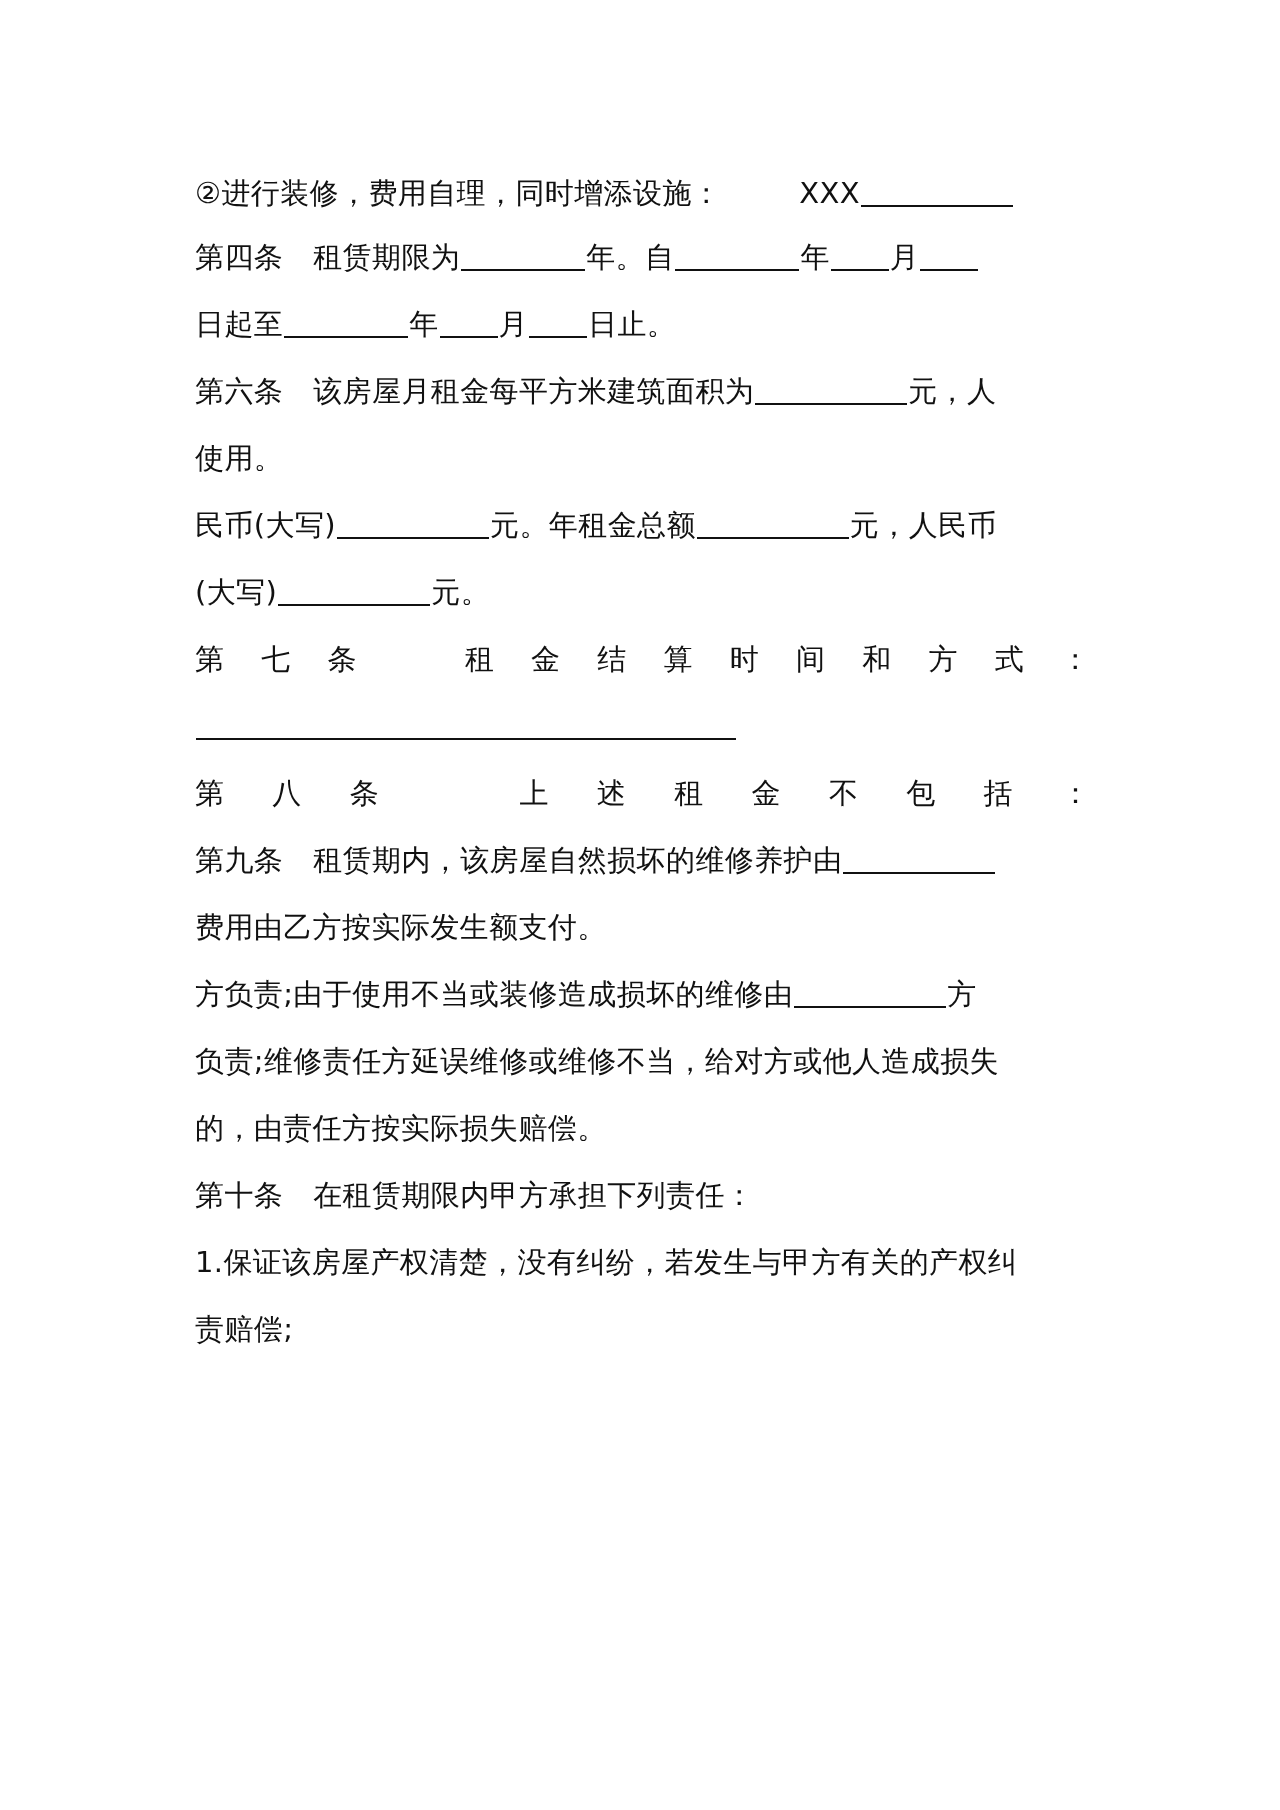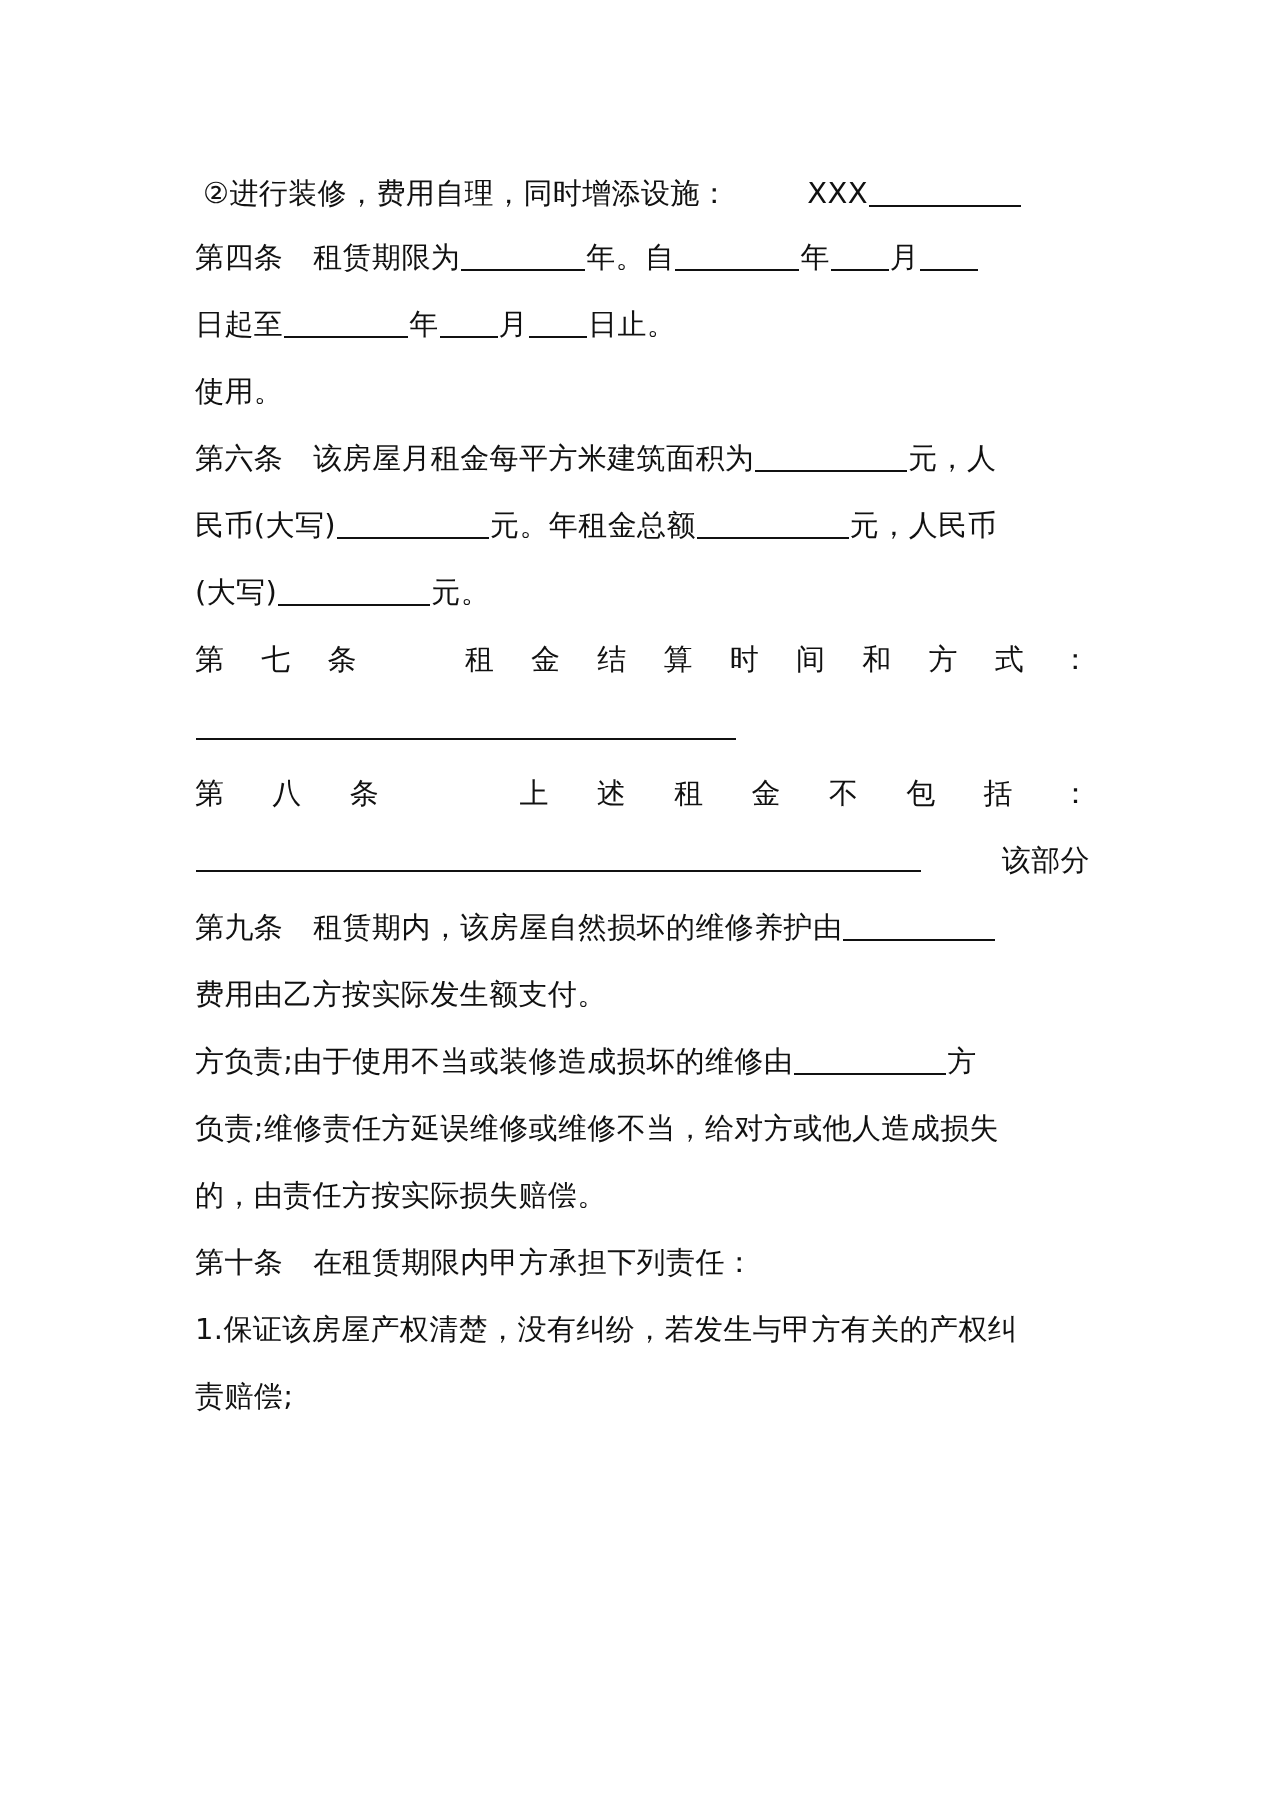--- a/index.html
+++ b/index.html
@@ -24,21 +24,20 @@
     .line {
       height: 67px;
       line-height: 67px;
       font-size: 29px;
       white-space: nowrap;
       letter-spacing: 0.4px;
     }
     .line.first {
       height: 62px;
       line-height: 62px;
-      margin-left: 8px;
     }
     .spread {
       display: flex;
       justify-content: space-between;
       letter-spacing: 0;
     }
     .spread span { display: inline-block; }
     .row-split {
       display: flex;
       justify-content: space-between;
@@ -64,25 +63,25 @@
 
   <div class="line">
     <span>第四条</span><span class="gap" style="width:30px"></span><span>租赁期限为</span><span class="blank" style="width:124px"></span><span>年。自</span><span class="blank" style="width:124px"></span><span>年</span><span class="blank" style="width:58px"></span><span>月</span><span class="blank" style="width:58px"></span>
   </div>
 
   <div class="line">
     <span>日起至</span><span class="blank" style="width:124px"></span><span>年</span><span class="blank" style="width:58px"></span><span>月</span><span class="blank" style="width:58px"></span><span>日止。</span>
   </div>
 
   <div class="line">
-    <span>使用。</span>
+    <span>第六条</span><span class="gap" style="width:30px"></span><span>该房屋月租金每平方米建筑面积为</span><span class="blank" style="width:152px"></span><span>元，人</span>
   </div>
 
   <div class="line">
-    <span>第六条</span><span class="gap" style="width:30px"></span><span>该房屋月租金每平方米建筑面积为</span><span class="blank" style="width:152px"></span><span>元，人</span>
+    <span>使用。</span>
   </div>
   <div class="line">
     <span>民币(大写)</span><span class="blank" style="width:152px"></span><span>元。年租金总额</span><span class="blank" style="width:152px"></span><span>元，人民币</span>
   </div>
   <div class="line">
     <span>(大写)</span><span class="blank" style="width:152px"></span><span>元。</span>
   </div>
 
   <div class="line spread">
     <span>第</span>
@@ -111,24 +110,20 @@
     <span style="width:44px"></span>
     <span>上</span>
     <span>述</span>
     <span>租</span>
     <span>金</span>
     <span>不</span>
     <span>包</span>
     <span>括</span>
     <span>：</span>
   </div>
-  <div class="line row-split">
-    <span class="blank" style="width:725px; margin-top:43px; height:0;"></span>
-    <span>该部分</span>
-  </div>
   <div class="line">
     <span>第九条</span><span class="gap" style="width:30px"></span><span>租赁期内，该房屋自然损坏的维修养护由</span><span class="blank" style="width:152px"></span>
   </div>
 
   <div class="line">
     <span>费用由乙方按实际发生额支付。</span>
   </div>
   <div class="line">
     <span>方负责;由于使用不当或装修造成损坏的维修由</span><span class="blank" style="width:152px"></span><span>方</span>
   </div>

